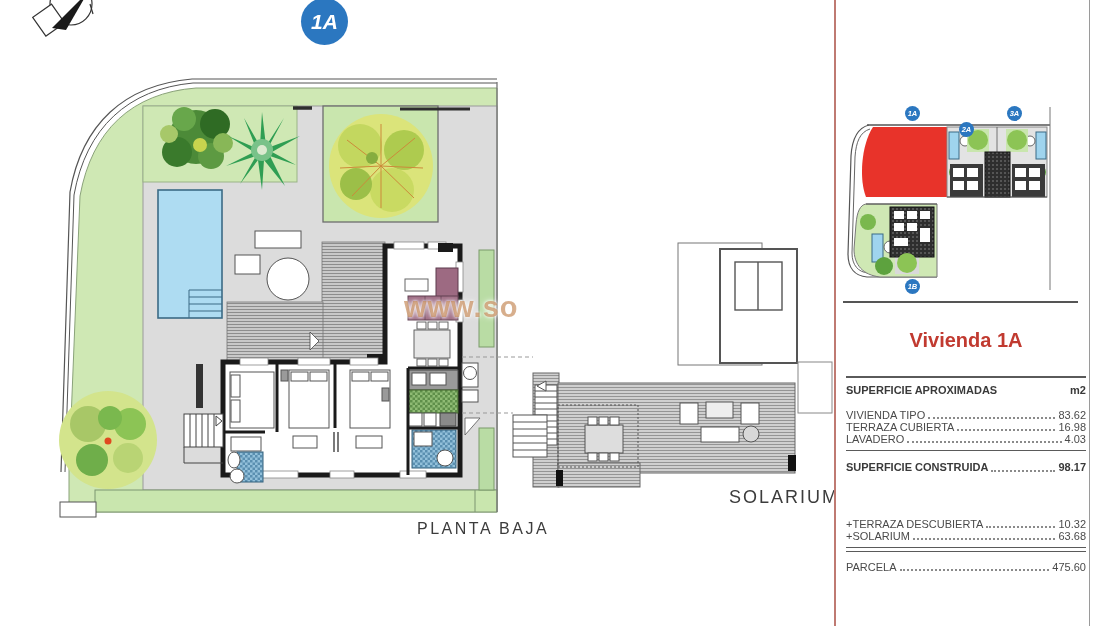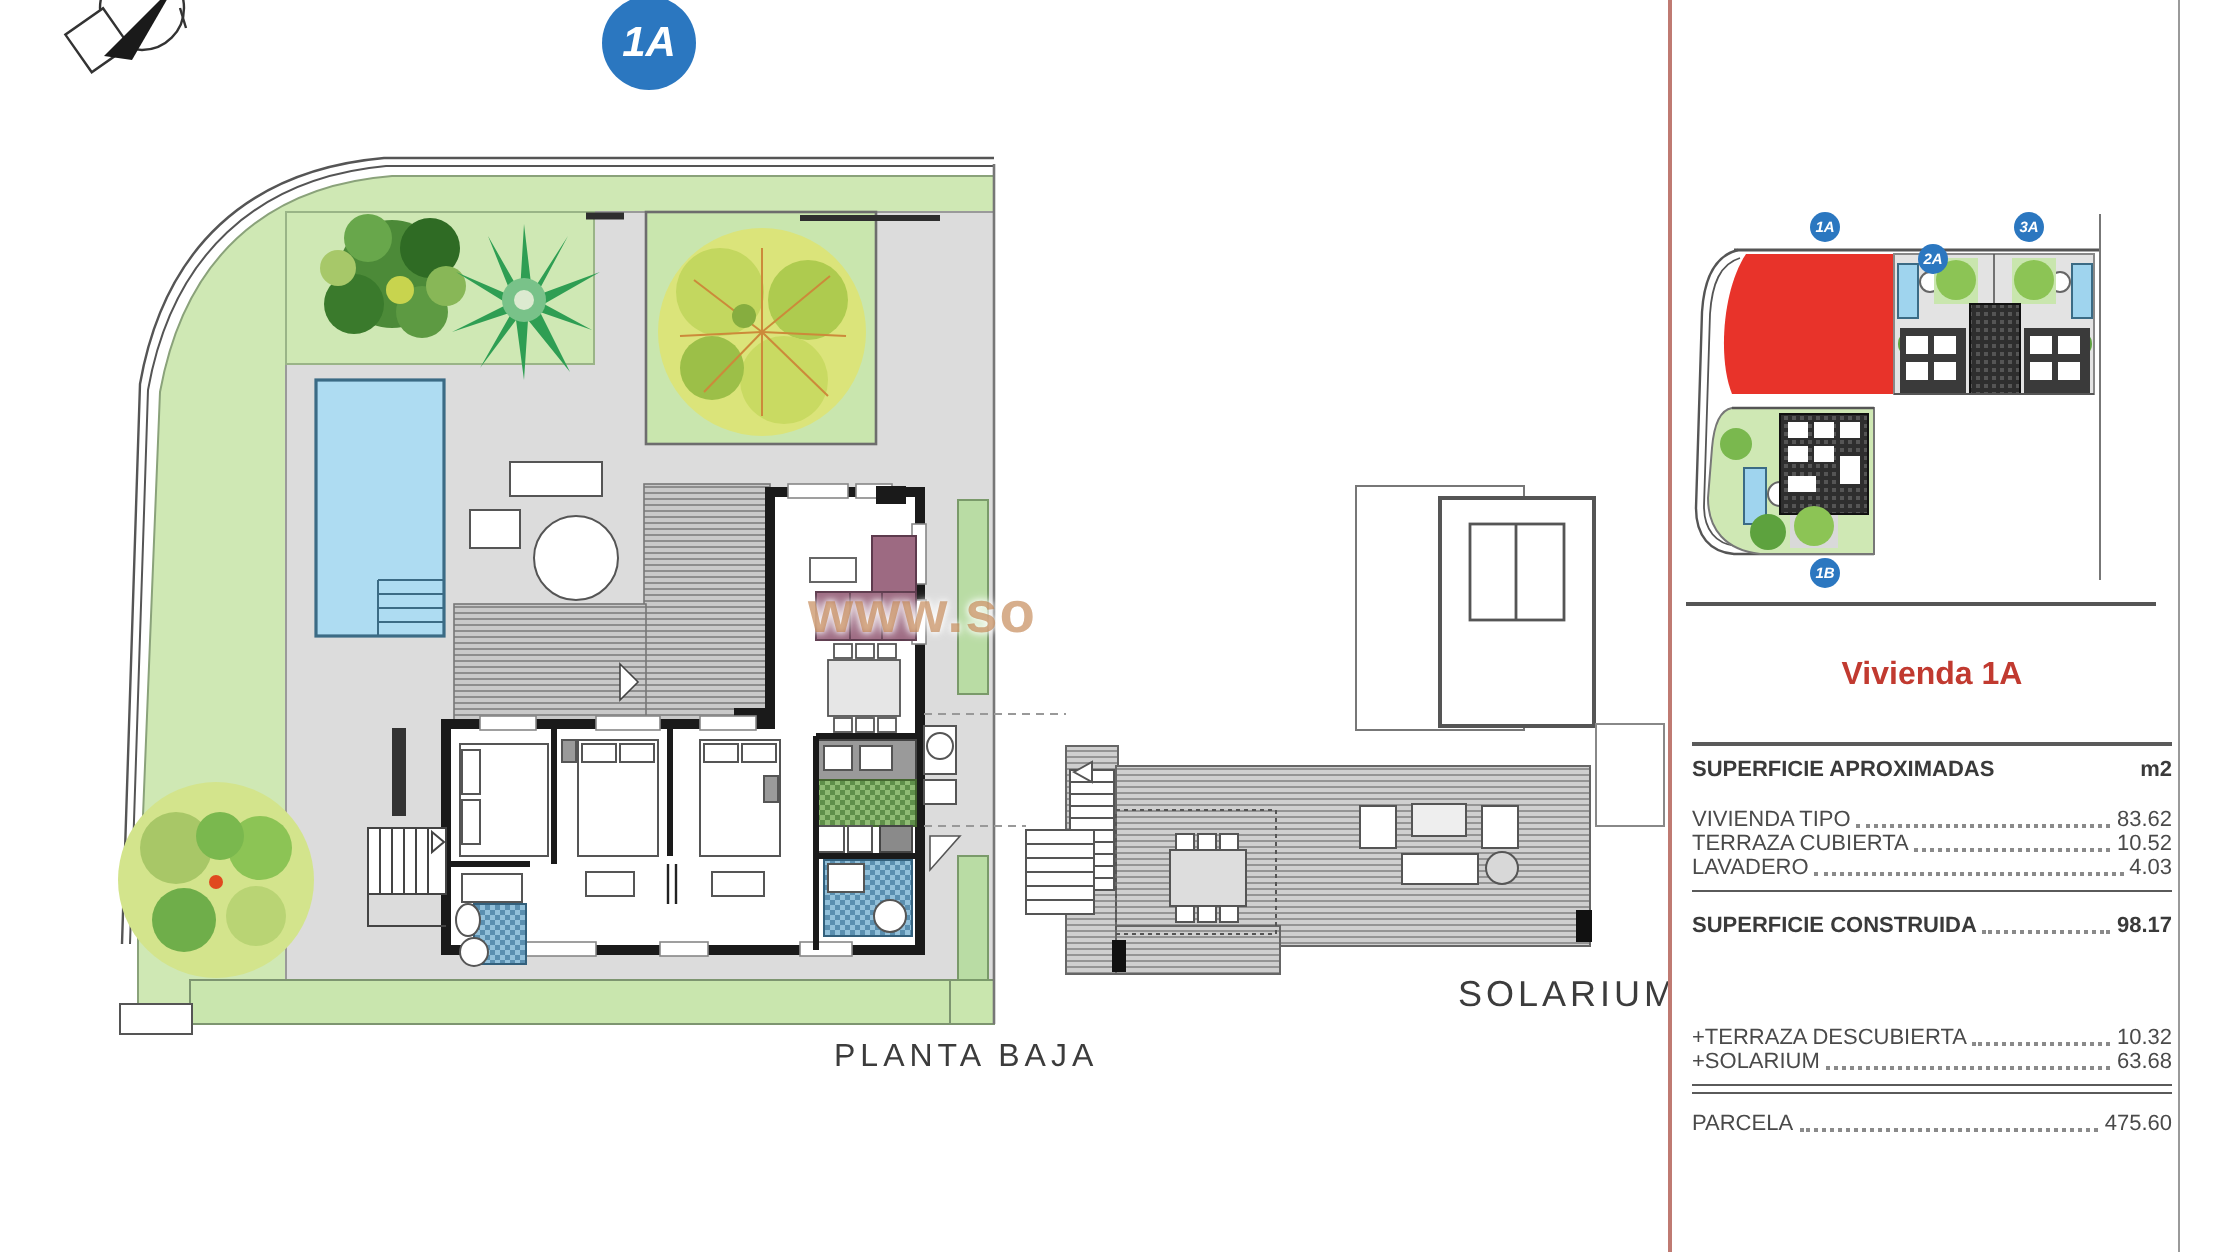--- a/index.html
+++ b/index.html
@@ -29,25 +29,25 @@
     color:rgba(191,125,70,.62);letter-spacing:1px;
     text-shadow:0 0 3px rgba(255,255,255,.95),0 0 6px rgba(255,255,255,.9);
     white-space:nowrap;
   }
   .watermark .wm-tail{color:rgba(255,255,255,.55);}
   
   #divider-red{left:834px;top:0;width:2px;height:626px;background:#bf7a72;}
   #divider-gray{left:1089px;top:0;width:1px;height:626px;background:#9a9a9a;}
   
   .panel{position:absolute;left:846px;top:329px;width:240px;font-size:11px;color:#4a4a4a;}
-  .panel-title{font-size:16px;font-weight:bold;color:#c13a30;text-align:center;margin:0 0 24px 0;}
+  .panel-title{font-size:20px;font-weight:bold;color:#c13a30;text-align:center;margin:0 0 24px 0;}
   .rule{border:none;border-top:2px solid #5a5a5a;margin:0 0 6px 0;}
   .rule-thin{border:none;border-top:1.5px solid #5a5a5a;margin:5px 0 10px 0;}
   .rule-double{border:none;border-top:1.5px solid #5a5a5a;border-bottom:1.5px solid #5a5a5a;height:3px;margin:5px 0 9px 0;}
-  .prow{display:flex;align-items:flex-end;height:12px;line-height:12px;}
+  .prow{display:flex;height:12px;line-height:12px;}
   .prow.bold{font-weight:bold;height:13px;color:#3a3a3a;}
   .phead{display:flex;font-weight:bold;color:#3a3a3a;margin-bottom:12px;height:13px;line-height:13px;}
   .phead .sp{flex:1;}
   .leader{flex:1;border-bottom:2px dotted #8a8a8a;margin:0 3px 2px 3px;}
   .extras{margin-top:44px;}
 </style>
 </head>
 <body>
 
 <svg id="plan-svg" class="abs" viewBox="0 0 1110 626" xmlns="http://www.w3.org/2000/svg">
@@ -419,21 +419,21 @@
     <span>m2</span>
   </div>
   <div class="prow">
     <span>VIVIENDA TIPO</span>
     <span class="leader"></span>
     <span>83.62</span>
   </div>
   <div class="prow">
     <span>TERRAZA CUBIERTA</span>
     <span class="leader"></span>
-    <span>10.52</span>
+    <span>16.98</span>
   </div>
   <div class="prow">
     <span>LAVADERO</span>
     <span class="leader"></span>
     <span>4.03</span>
   </div>
   <hr class="rule-thin">
   <div class="prow bold">
     <span>SUPERFICIE CONSTRUIDA</span>
     <span class="leader"></span>

